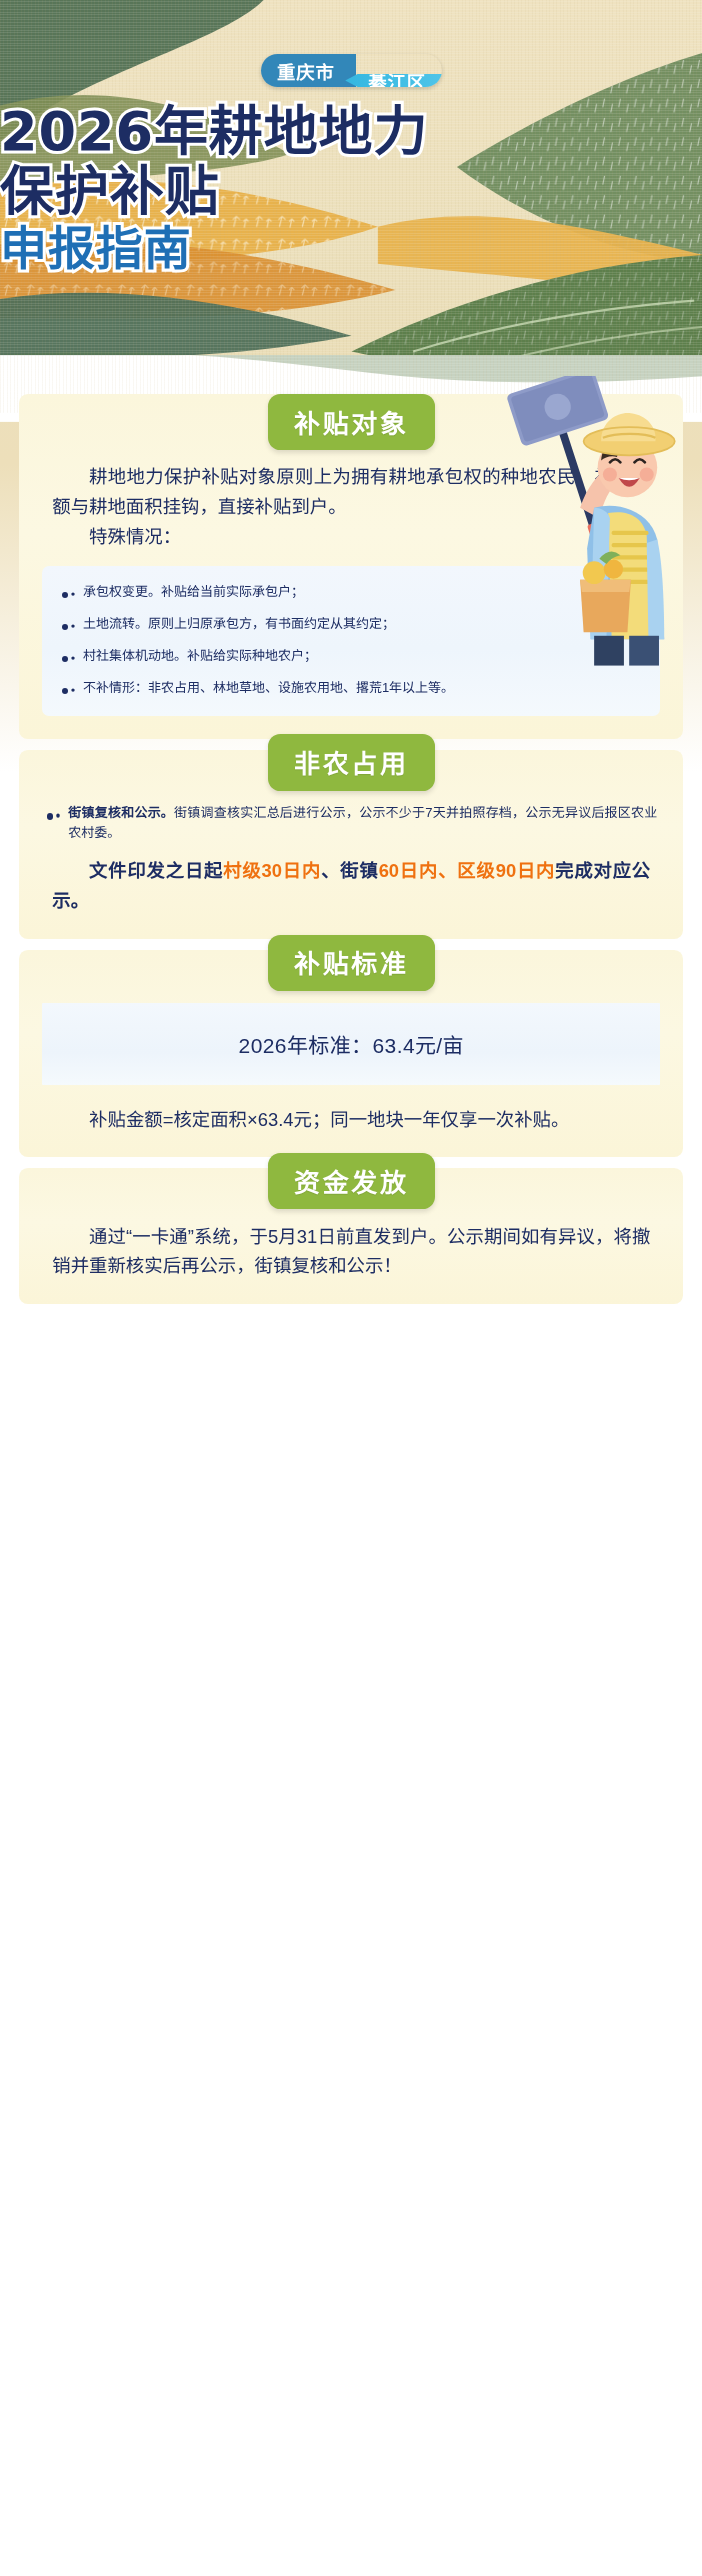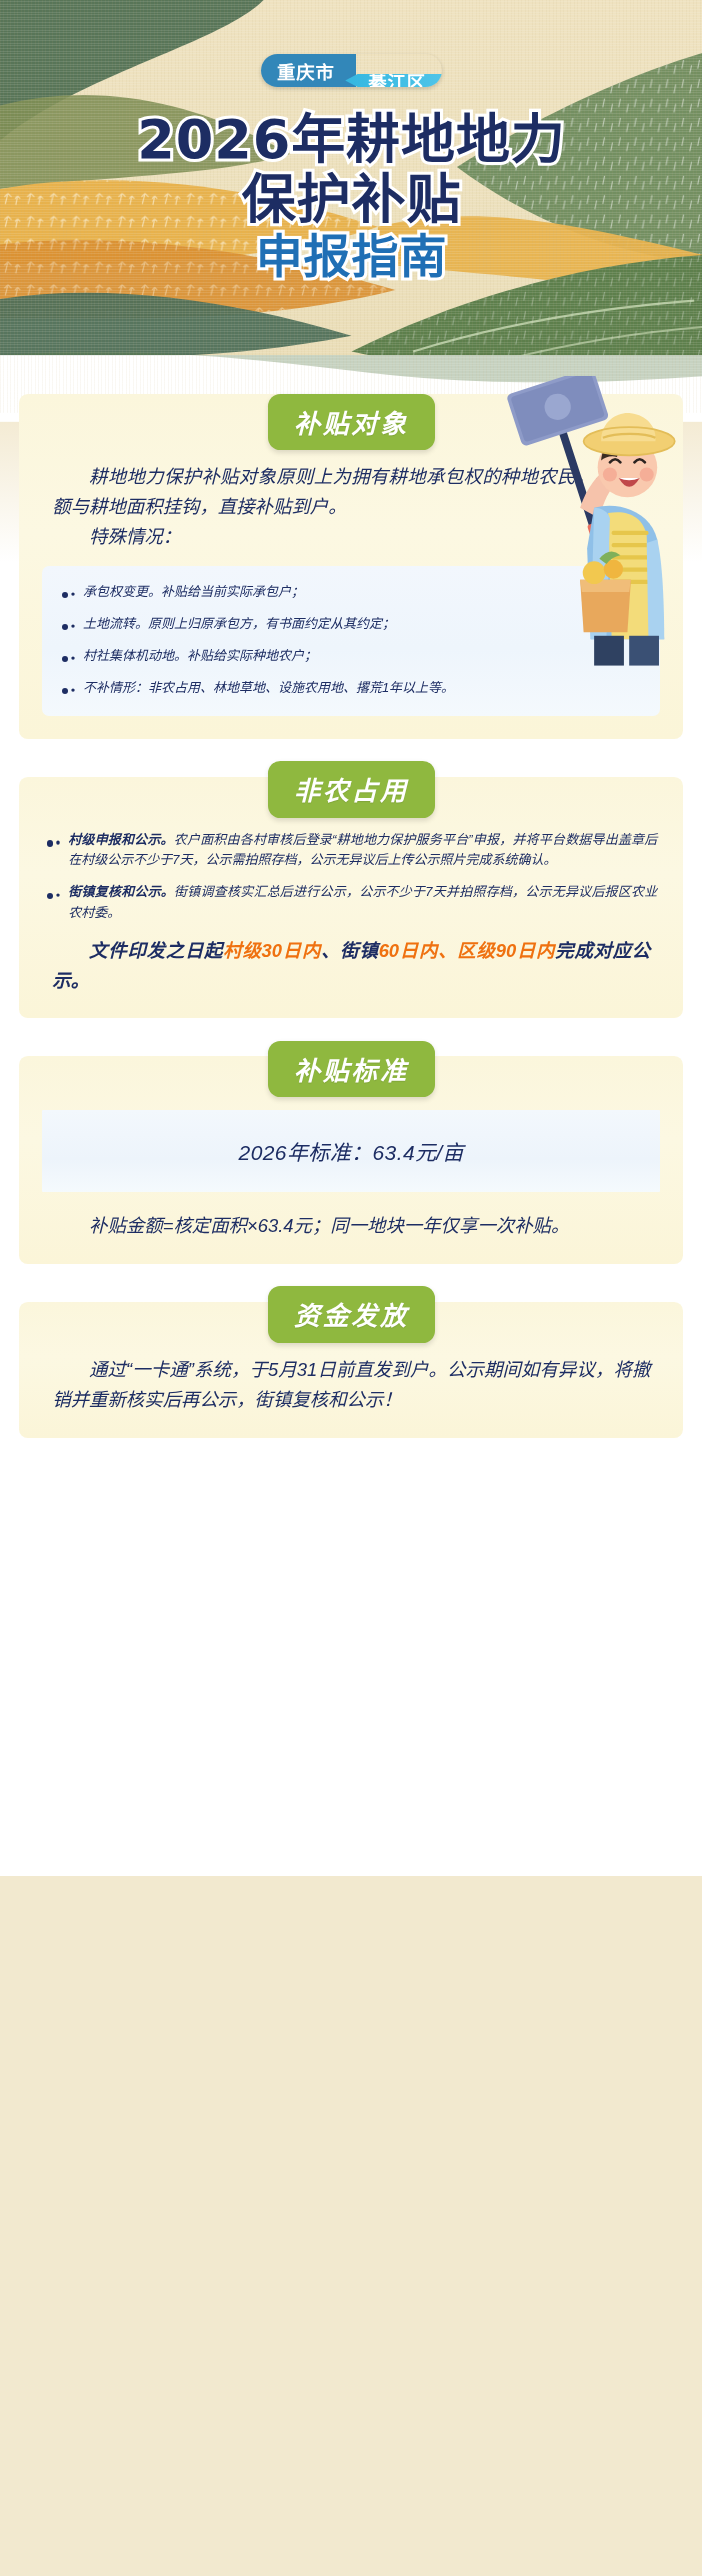--- a/index.html
+++ b/index.html
@@ -9,21 +9,21 @@
     height: 2576px;
     font-family: "Liberation Sans", "DejaVu Sans", sans-serif;
     background: #f2e9cf;
     overflow: hidden;
     position: relative;
   }
 
   .poster {
     position: relative;
     width: 703px;
-    height: 1876px;
+    height: 2576px;
     background:
       radial-gradient(circle at 12% 4%, rgba(255,255,255,.55) 0 1.8px, transparent 2.6px),
       radial-gradient(circle at 38% 11%, rgba(255,255,255,.4) 0 1.8px, transparent 2.6px),
       radial-gradient(circle at 72% 7%, rgba(255,255,255,.45) 0 1.8px, transparent 2.6px),
       linear-gradient(180deg, #efe3c2 0%, #ece0bd 10%, #eddfba 18%, #ffffff 30%, #ffffff 100%);
   }
 
   
   .grain {
     position: absolute; left: 0; top: 0; width: 703px; height: 413px;
@@ -57,22 +57,22 @@
   .badge-right {
     background: linear-gradient(90deg, #35b7e0 0%, #4ec4e8 100%);
     margin-left: -10.5px;
     clip-path: polygon(12.3px 0, 100% 0, 100% 100%, 12.3px 100%, 0 50%);
     padding-left: 23px;
     margin-top: 20px;
   }
 
   
   .title-block {
-    position: absolute; top: 112px; left: 0; width: 703px;
-    text-align: center; z-index: 6; line-height: 1.02;
+    position: absolute; top: 104px; left: 0; width: 703px;
+    text-align: left; z-index: 6; line-height: 1.02;
   }
   .t-line {
     font-family: "DejaVu Sans", "Liberation Sans", sans-serif;
     font-weight: bold;
     font-size: 54px;
     letter-spacing: 0.9px;
     display: block;
     margin: 0 auto 5.3px;
   }
   .t1 { color: #1d2d63; -webkit-text-stroke: 6.1px #ffffff; paint-order: stroke fill; }
@@ -83,22 +83,21 @@
   .content {
     position: absolute; top: 413px; left: 19.3px;
     width: 664px;
   }
 
   .card {
     position: relative;
     background: linear-gradient(180deg, #fbf6dc 0%, #fcf8e2 40%, #fbf5d8 100%);
     border-radius: 8.8px;
     padding: 4px 0 23px;
-    margin-bottom: 38px;
-    font-style: italic;
+    margin-bottom: 11px;
   }
   .card.first { padding-top: 0; }
 
   
   .pill-row { display: flex; justify-content: center; margin-top: -19.3px; margin-bottom: 12.3px; position: relative; z-index: 4; }
   .pill {
     background: #8fb83f;
     color: #ffffff;
     font-size: 26px; font-weight: bold; letter-spacing: 2.6px;
     padding: 8.8px 26px 10.5px;
@@ -306,23 +305,20 @@
     </div>
 
     <div class="card">
       <div class="pill-row">
         <div class="pill">非农占用</div>
       </div>
 
       <div style="padding: 0 26px;">
         <ul class="bullets on-cream">
           <li>
-            <span class="lead">村级申报和公示。</span><span>农户面积由各村审核后登录“耕地地力保护服务平台”申报，并将平台数据导出盖章后在村级公示不少于7天，公示需拍照存档，公示无异议后上传公示照片完成系统确认。</span>
-          </li>
-          <li>
             <span class="lead">街镇复核和公示。</span><span>街镇调查核实汇总后进行公示，公示不少于7天并拍照存档，公示无异议后报区农业农村委。</span>
           </li>
         </ul>
       </div>
 
       <p class="para" style="margin-top:12.3px; font-weight:bold;">
         <span>文件印发之日起</span><span class="hl">村级30日内</span><span>、街镇</span><span class="hl">60日内、区级90日内</span><span>完成对应公示。</span>
       </p>
     </div>
 

